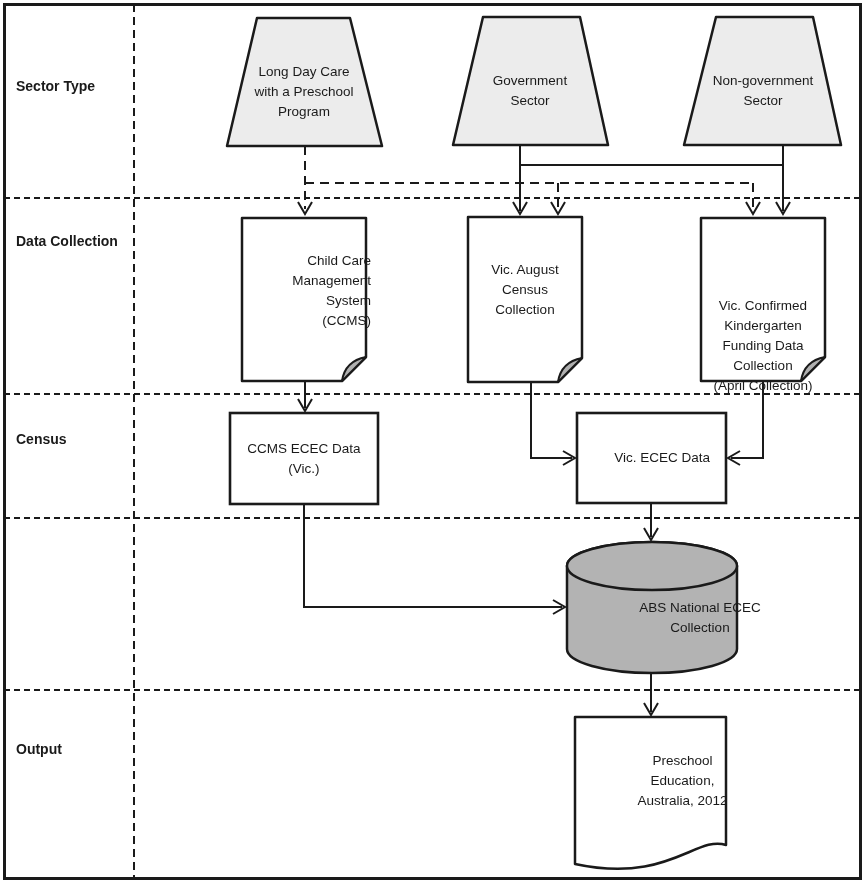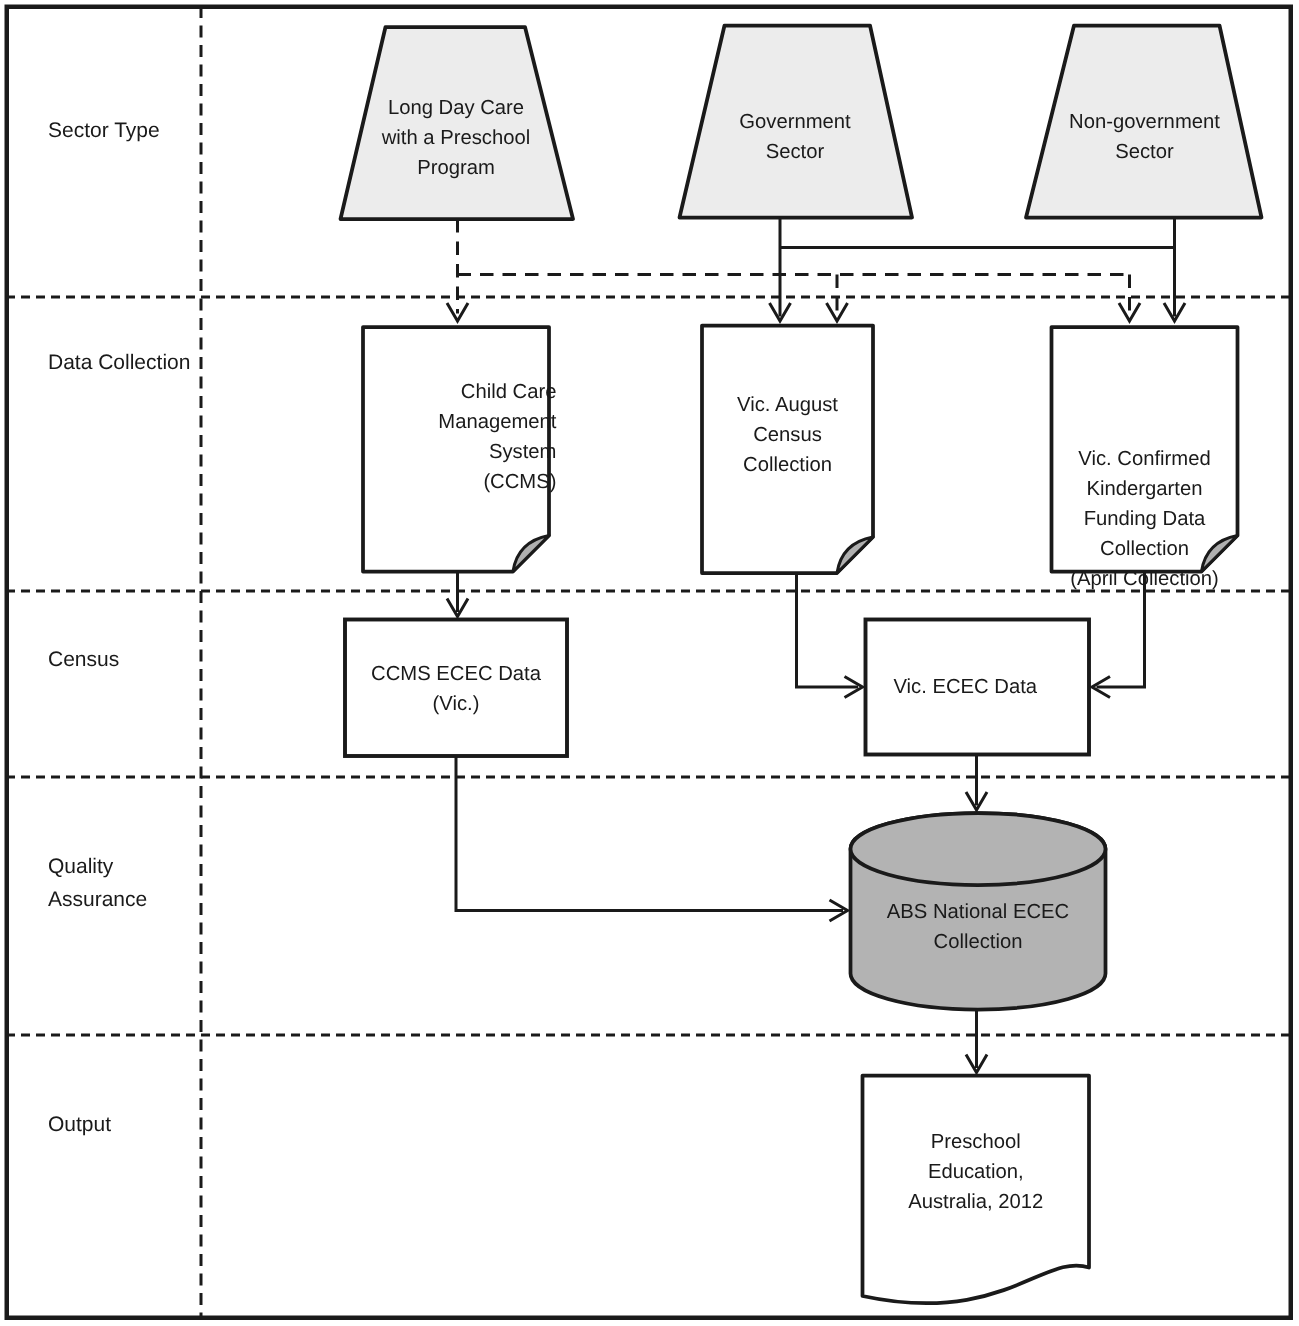--- a/index.html
+++ b/index.html
@@ -14,26 +14,25 @@
   #diagram-svg{position:absolute;left:0;top:0;}
   .overlay{position:absolute;}
   .node-label{
     text-align:center;
     white-space:pre-line;
     font-size:13.5px;
     line-height:20px;
     color:var(--stroke,#1a1a1a);
   }
   .row-label{
-    font-weight:normal;
+    font-weight:bold;
     font-size:14px;
     line-height:22px;
     white-space:pre-line;
     color:var(--stroke,#1a1a1a);
-    margin-left:16px;
   }
 </style>
 </head>
 <body>
 
 <div id="canvas">
 
   <svg id="diagram-svg" width="866" height="884" viewBox="0 0 866 884">
 
     <rect x="4.5" y="4.5" width="856" height="874" fill="none" stroke="var(--stroke)" stroke-width="3"></rect>
@@ -109,22 +108,20 @@
       <path d="M567,566 A85 24 0 0 1 737,566 V649 A85 24 0 0 1 567,649 Z" fill="var(--cylinder-fill)"></path>
       <ellipse cx="652" cy="566" rx="85" ry="24" fill="var(--cylinder-fill)"></ellipse>
     </g>
 
     <path d="M575,717 H726 V845 C696,835 668,884 575,864 Z" fill="var(--document-fill)" stroke="var(--stroke)" stroke-width="2.5" stroke-linejoin="round"></path>
   </svg>
 
   <div class="overlay row-label" style="left:16px;top:75px;">Sector Type</div>
   <div class="overlay row-label" style="left:16px;top:230px;">Data Collection</div>
   <div class="overlay row-label" style="left:16px;top:428px;">Census</div>
-  <div class="overlay row-label" style="left:16px;top:566px;">Quality
-Assurance</div>
   <div class="overlay row-label" style="left:16px;top:738px;">Output</div>
 
   <div class="overlay node-label" style="left:224px;top:62px;width:160px;">Long Day Care
 with a Preschool
 Program</div>
   <div class="overlay node-label" style="left:450px;top:71px;width:160px;">Government
 Sector</div>
   <div class="overlay node-label" style="left:676px;top:71px;width:174px;">Non-government
 Sector</div>
   <div class="overlay node-label" style="left:237px;top:251px;width:134px;text-align:right;">Child Care
@@ -134,20 +131,20 @@
   <div class="overlay node-label" style="left:458px;top:260px;width:134px;">Vic. August
 Census
 Collection</div>
   <div class="overlay node-label" style="left:694px;top:256px;width:138px;margin-top:40px;">Vic. Confirmed
 Kindergarten
 Funding Data
 Collection
 (April Collection)</div>
   <div class="overlay node-label" style="left:220px;top:439px;width:168px;">CCMS ECEC Data
 (Vic.)</div>
-  <div class="overlay node-label" style="left:577px;top:448px;width:133px;">Vic. ECEC Data</div>
-  <div class="overlay node-label" style="left:565px;top:598px;width:174px;">ABS National ECEC
+  <div class="overlay node-label" style="left:577px;top:448px;width:133px;text-align:right;">Vic. ECEC Data</div>
+  <div class="overlay node-label" style="left:565px;top:598px;width:174px;padding-left:48px;">ABS National ECEC
 Collection</div>
-  <div class="overlay node-label" style="left:575px;top:751px;width:151px;">Preschool
+  <div class="overlay node-label" style="left:575px;top:751px;width:151px;padding-left:32px;">Preschool
 Education,
 Australia, 2012</div>
 
 </div>
 
 </body></html>

